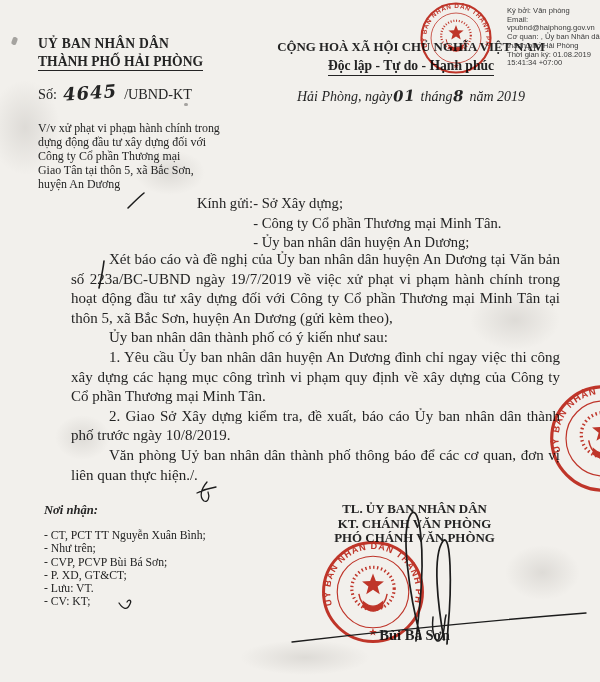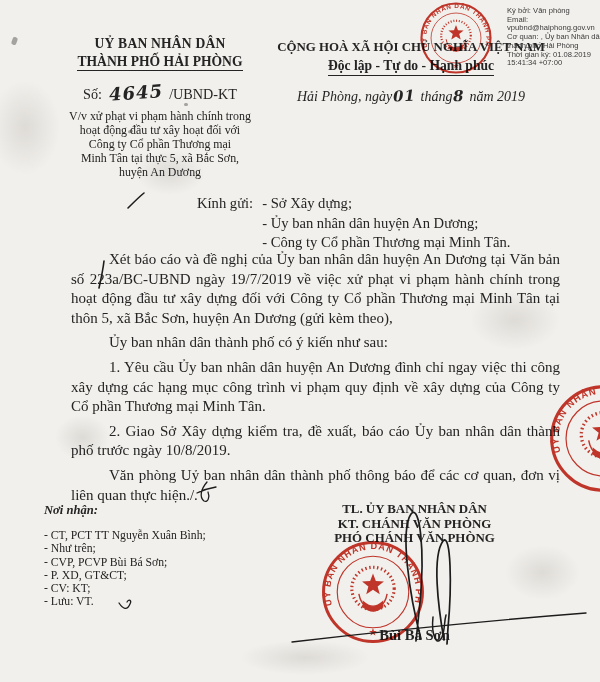--- a/index.html
+++ b/index.html
@@ -12,47 +12,47 @@
   
   .smudge{position:absolute;border-radius:50%;pointer-events:none;
     background:radial-gradient(closest-side,rgba(115,110,104,.16),rgba(115,110,104,0));}
   .speck{position:absolute;background:rgba(70,68,66,.45);border-radius:2px;pointer-events:none;}
 
   
   .meta{position:absolute;left:487px;top:7px;width:112px;
     font-family:"Liberation Sans",sans-serif;font-size:7.6px;line-height:8.7px;color:#3a3a3a;padding-left:20px;}
 
   
-  .hleft{position:absolute;left:38px;top:36px;width:244px;text-align:center;}
+  .hleft{position:absolute;left:38px;top:36px;width:244px;text-align:left;}
   .org1{font-weight:bold;font-size:13.6px;letter-spacing:.2px;}
   .org2{font-weight:bold;font-size:13.6px;margin-top:2px;}
   .org2 .u{border-bottom:1.4px solid #242424;padding-bottom:1px;}
   .so{margin-top:12px;font-size:14.2px;}
   .hand{font-family:"DejaVu Serif",serif;font-style:italic;font-weight:bold;
     display:inline-block;transform:rotate(-4deg);letter-spacing:1px;}
   .hand-lg{font-size:18px;margin:0 3px;}
   .hand-sm{font-size:15px;margin:0 1px;transform:rotate(-2deg);}
-  .subject{margin-top:7px;font-size:11.9px;line-height:13.9px;font-family:Liberation Serif, serif;}
+  .subject{margin-top:19px;font-size:11.9px;line-height:13.9px;font-family:Liberation Serif, serif;}
 
   
   .hright{position:absolute;left:266px;top:40px;width:290px;text-align:center;}
   .motto1{font-weight:bold;font-size:12.9px;white-space:nowrap;}
   .motto2{font-weight:bold;font-size:13.6px;margin-top:3px;}
   .motto2 .u2{border-bottom:1.4px solid #242424;padding-bottom:1.5px;}
   .dateline{font-style:italic;font-size:14px;margin-top:13px;white-space:nowrap;}
 
   
-  .kinhgui{position:absolute;left:197px;top:195px;display:flex;gap:9px;font-size:14.6px;}
+  .kinhgui{position:absolute;left:197px;top:195px;display:flex;font-size:14.6px;}
   .kg-items>div{margin-bottom:2.6px;}
 
   
   .docbody{position:absolute;left:71px;top:250px;width:489px;
     font-size:15px;line-height:19.6px;text-align:justify;}
   .docbody p{margin:0;text-indent:38px;}
-  .docbody p+p{margin-top:5px;}
+  .docbody p+p{}
 
   
   .noinhan{position:absolute;left:44px;top:504px;font-size:11.7px;line-height:13.2px;}
   .nn-label{font-weight:bold;font-style:italic;font-size:12.6px;margin-bottom:12px;}
 
   
   .sig{position:absolute;left:322px;top:502px;width:185px;text-align:center;
     font-weight:bold;font-size:12.9px;line-height:14.6px;}
   .signer{position:absolute;left:322px;top:627px;width:185px;text-align:center;
     font-weight:bold;font-size:14.6px;}
@@ -94,62 +94,62 @@
   <div class="hleft">
     <div class="org1">UỶ BAN NHÂN DÂN</div>
     <div class="org2"><span class="u">THÀNH PHỐ HẢI PHÒNG</span></div>
     <div class="so">
       <span>Số:</span>
       <span class="hand hand-lg">4645</span>
       <span>/UBND-KT</span>
     </div>
     <div class="subject">
       <div>V/v xử phạt vi phạm hành chính trong</div>
-      <div>hoạt động đầu tư xây hoạt đối với</div>
+      <div>dựng động đầu tư xây dựng đối với</div>
       <div>Công ty Cổ phần Thương mại</div>
-      <div>Minh Tân tại thực 5, xã Bắc Sơn,</div>
+      <div>Giao Tân tại thôn 5, xã Bắc Sơn,</div>
       <div>huyện An Dương</div>
     </div>
   </div>
 
   <div class="hright">
     <div class="motto1">CỘNG HOÀ XÃ HỘI CHỦ NGHĨA VIỆT NAM</div>
     <div class="motto2"><span class="u2">Độc lập - Tự do - Hạnh phúc</span></div>
     <div class="dateline">
       <span>Hải Phòng, ngày</span><span class="hand hand-sm">01</span>
       <span>tháng</span><span class="hand hand-sm">8</span>
       <span>năm 2019</span>
     </div>
   </div>
 
   <div class="kinhgui">
     <div class="kg-label">Kính gửi:</div>
     <div class="kg-items">
       <div>- Sở Xây dựng;</div>
+      <div>- Công ty Cổ phần Thương mại Minh Tân.</div>
       <div>- Ủy ban nhân dân huyện An Dương;</div>
-      <div>- Công ty Cổ phần Thương mại Minh Tân.</div>
     </div>
   </div>
 
   <div class="docbody">
     <p>Xét báo cáo và đề nghị của Ủy ban nhân dân huyện An Dương tại Văn bản số 223a/BC-UBND ngày 19/7/2019 về việc xử phạt vi phạm hành chính trong hoạt động đầu tư xây dựng đối với Công ty Cổ phần Thương mại Minh Tân tại thôn 5, xã Bắc Sơn, huyện An Dương (gửi kèm theo),</p>
     <p>Ủy ban nhân dân thành phố có ý kiến như sau:</p>
     <p>1. Yêu cầu Ủy ban nhân dân huyện An Dương đình chỉ ngay việc thi công xây dựng các hạng mục công trình vi phạm quy định về xây dựng của Công ty Cổ phần Thương mại Minh Tân.</p>
     <p>2. Giao Sở Xây dựng kiểm tra, đề xuất, báo cáo Ủy ban nhân dân thành phố trước ngày 10/8/2019.</p>
     <p>Văn phòng Uỷ ban nhân dân thành phố thông báo để các cơ quan, đơn vị liên quan thực hiện./.</p>
   </div>
 
   <div class="noinhan">
     <div class="nn-label">Nơi nhận:</div>
     <div>- CT, PCT TT Nguyễn Xuân Bình;</div>
     <div>- Như trên;</div>
     <div>- CVP, PCVP Bùi Bá Sơn;</div>
     <div>- P. XD, GT&amp;CT;</div>
+    <div>- Lưu: VT.</div>
     <div>- CV: KT;</div>
-    <div>- Lưu: VT.</div>
   </div>
 
   <div class="sig">
     <div>TL. ỦY BAN NHÂN DÂN</div>
     <div>KT. CHÁNH VĂN PHÒNG</div>
     <div>PHÓ CHÁNH VĂN PHÒNG</div>
   </div>
   <div class="signer">Bùi Bá Sơn</div>
 
   <svg class="seal seal-top" viewBox="0 0 120 120">

